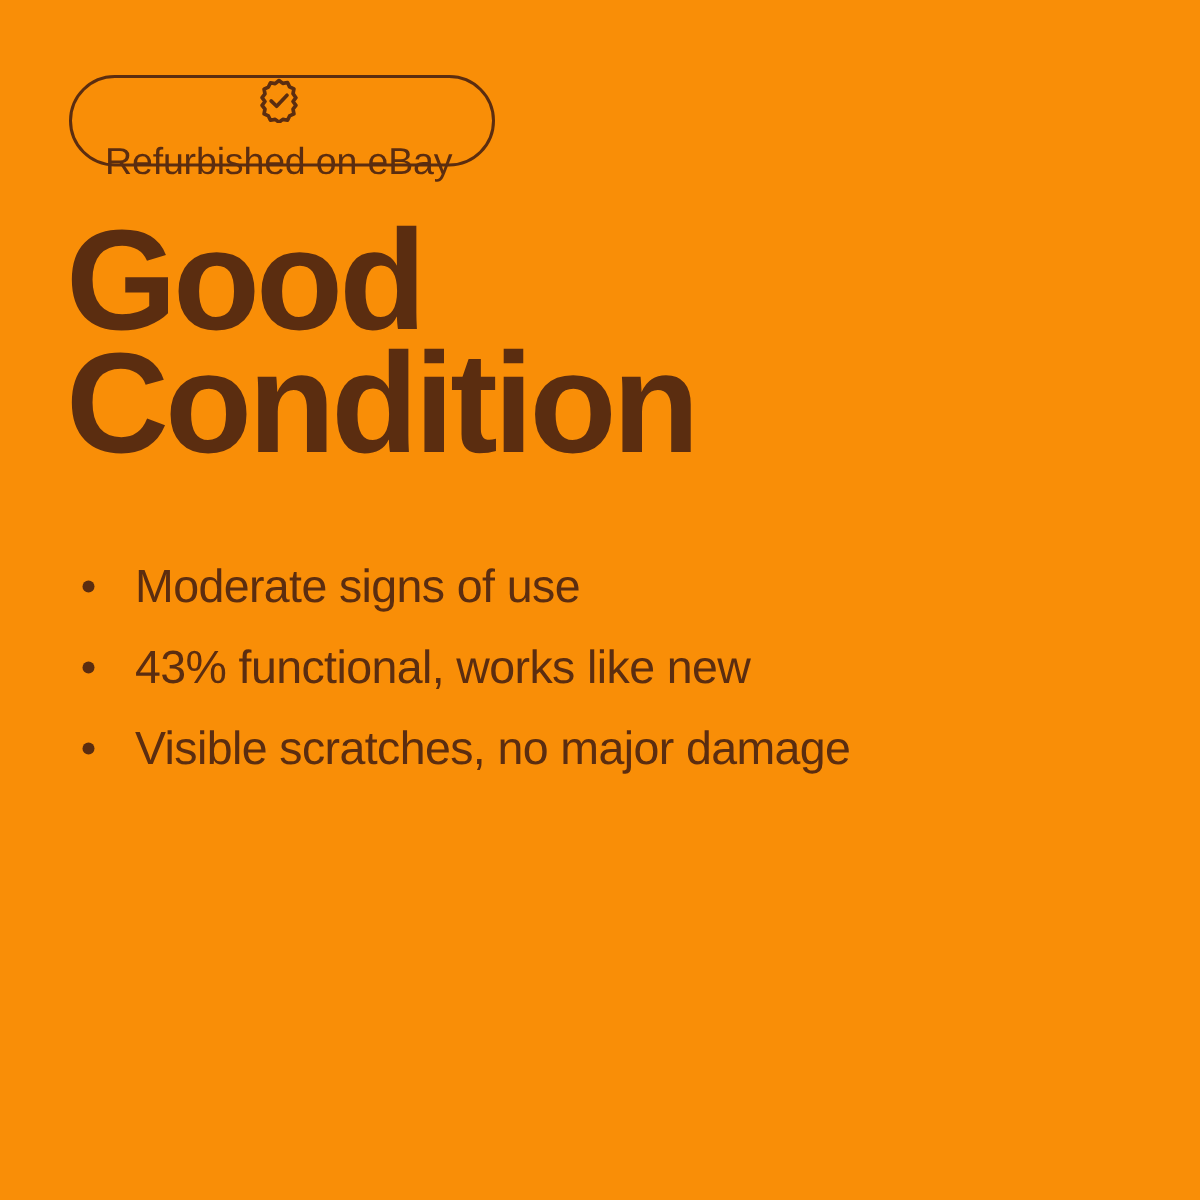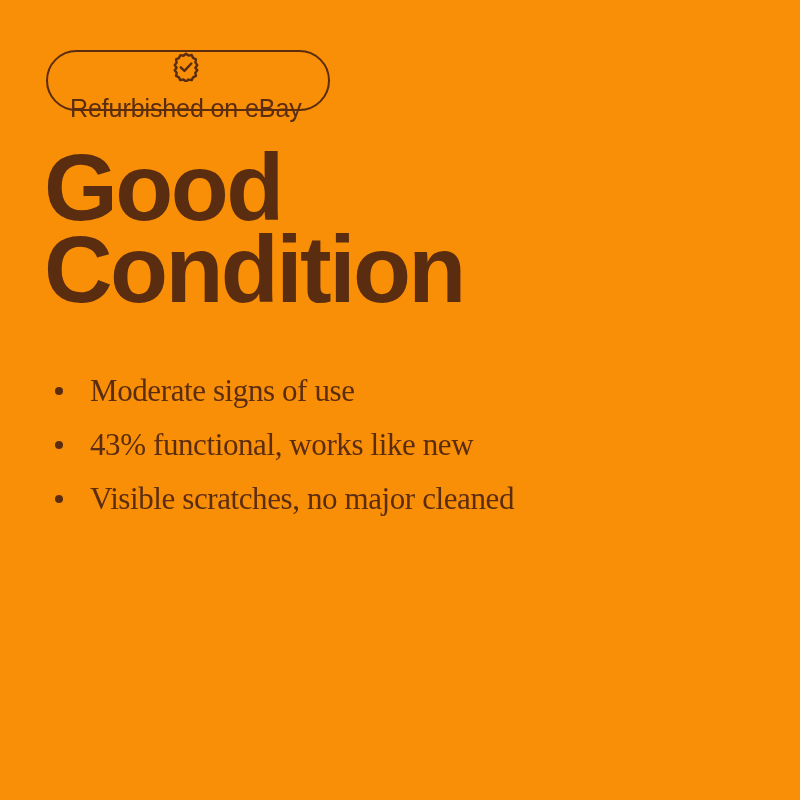--- a/index.html
+++ b/index.html
@@ -92,21 +92,20 @@
     height: 54px;
     padding-left: 38px;
     display: flex;
     align-items: center;
     font-size: 31px;
     line-height: 38px;
     font-weight: 400;
     letter-spacing: -0.4px;
     color: #5B2D10;
     white-space: nowrap;
-    font-family: Liberation Serif, serif;
   }
   .feature-item .dot {
     position: absolute;
     left: 3px;
     top: 50%;
     width: 8px;
     height: 8px;
     margin-top: -4px;
     border-radius: 50%;
     background: #5B2D10;
@@ -143,17 +142,17 @@
     <li class="feature-item">
       <span class="dot"></span>
       <span>Moderate signs of use</span>
     </li>
     <li class="feature-item">
       <span class="dot"></span>
       <span>43% functional, works like new</span>
     </li>
     <li class="feature-item">
       <span class="dot"></span>
-      <span>Visible scratches, no major cleaned</span>
+      <span>Visible scratches, no major damage</span>
     </li>
   </ul>
 
 </div>
 
 </body></html>

